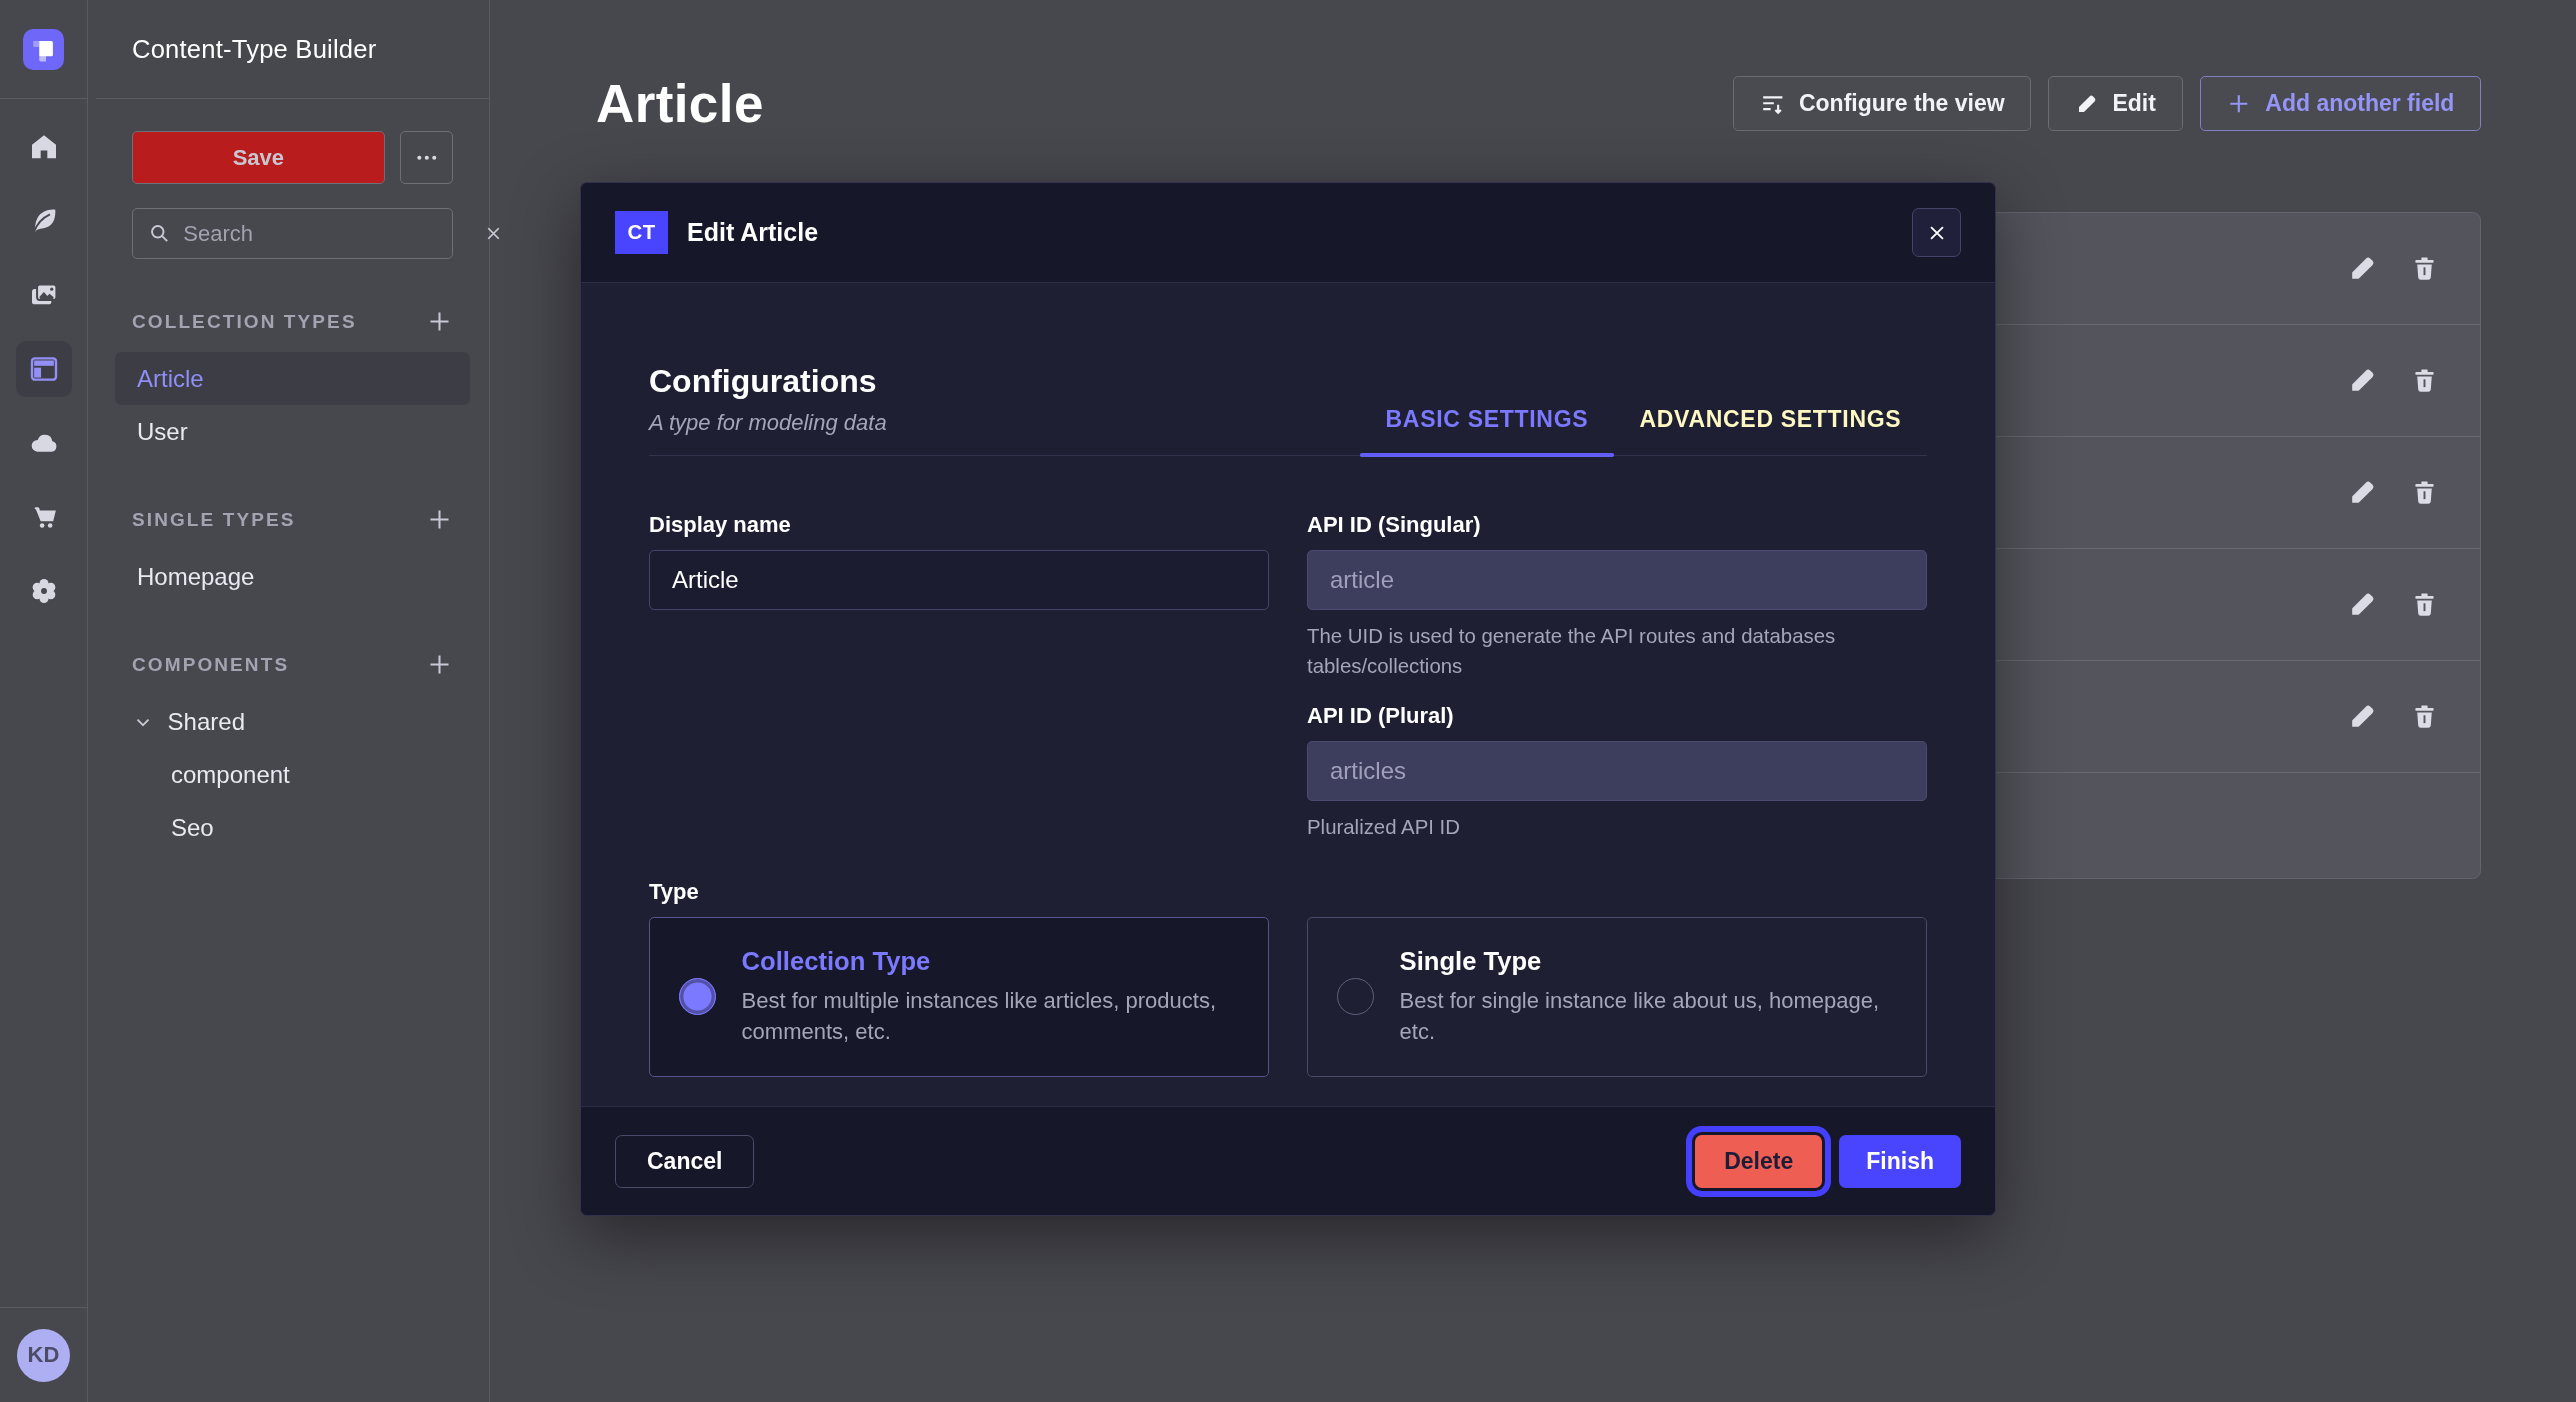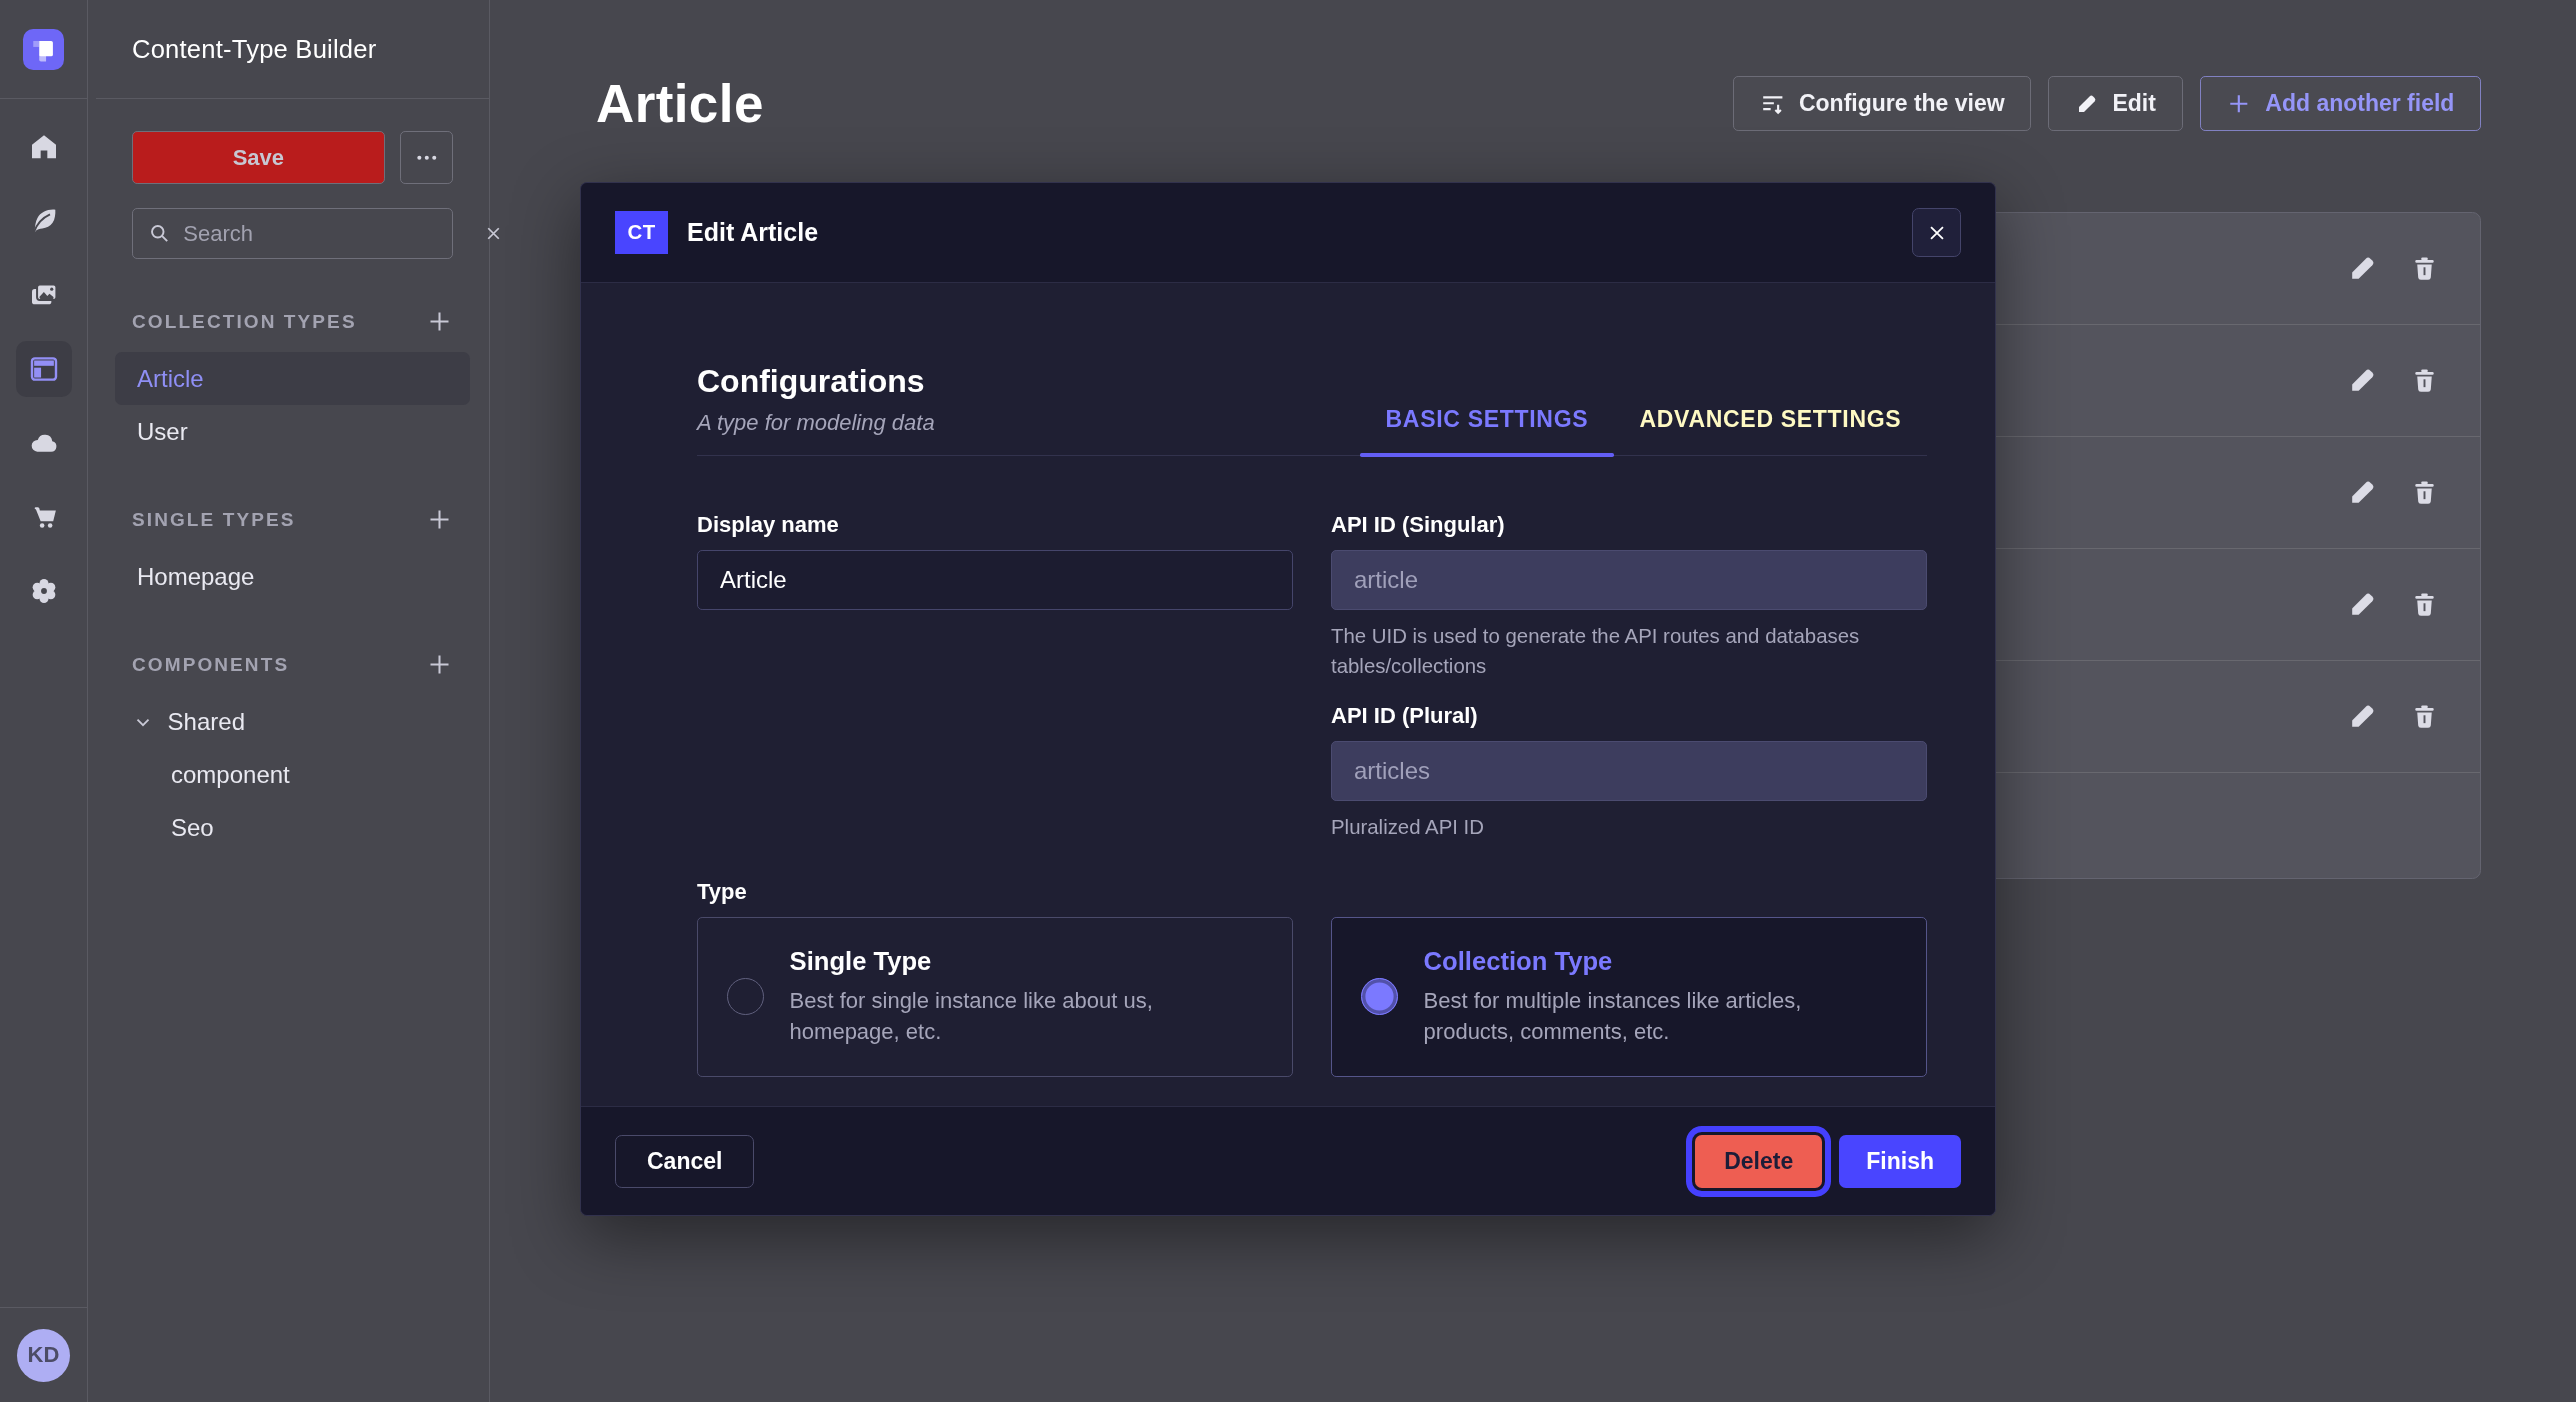--- a/index.html
+++ b/index.html
@@ -75,21 +75,21 @@
   
   .modal {
     position:absolute; left:580px; top:182px; width:1416px; height:1034px;
     background:#1f1f33; border:0.9px solid #32324d; border-radius:6.8px;
     box-shadow:0 20.4px 68px rgba(0,0,0,.45); display:flex; flex-direction:column; z-index:10;
   }
   .modal-header { height:100px; background:#17172a; border-bottom:0.9px solid #2c2c45; border-radius:6.8px 6.8px 0 0; display:flex; align-items:center; gap:19px; padding:0 34px; }
   .ct-badge { width:53px; height:43px; border-radius:0; background:#4945ff; color:#fff; font-size:20.4px; font-weight:bold; display:flex; align-items:center; justify-content:center; letter-spacing:0.4px; }
   .modal-title { font-size:25px; font-weight:bold; }
   .close-btn { margin-left:auto; width:49px; height:49px; border-radius:6.8px; border:0.9px solid #44446a; background:#20203a; color:#fff; display:flex; align-items:center; justify-content:center; }
-  .modal-body { flex:1; padding:80px 68px 0;margin-left:48px; }
+  .modal-body { flex:1; padding:80px 68px 0; }
   .config-row { display:flex; align-items:flex-end; justify-content:space-between; border-bottom:0.9px solid #32324d; }
   .config-title { font-size:32px; font-weight:bold; margin-bottom:10.2px; }
   .config-subtitle { font-size:22px; color:#a5a5ba; padding-bottom:19px;font-style:italic; }
   .tabs { display:flex; }
   .tab { position:relative; padding:0 25.6px 22px; font-size:23px; font-weight:bold; letter-spacing:0.7px; color:#fef9c3; background:none; border:none; font-family:inherit; }
   .tab.active { color:#7b79ff; }
   .tab.active::after { content:""; position:absolute; left:0; right:0; bottom:-1.7px; height:4.3px; background:#635ef5; border-radius:1.7px; }
   .form-grid { margin-top:56px; display:grid; grid-template-columns:1fr 1fr; column-gap:38px; row-gap:22px; }
   .field-label { font-size:22px; font-weight:bold; margin-bottom:12px; }
   .text-input { width:100%; height:60px; border-radius:5.1px; border:0.9px solid #45456b; background:#1c1c30; color:#fff; font-size:24px; padding:0 22px; font-family:inherit; outline:none; }
@@ -457,34 +457,34 @@
       <div class="cell-plural">
         <div class="field-label">API ID (Plural)</div>
         <input class="text-input disabled" readonly="" placeholder="articles" style="">
         <div class="helper">Pluralized API ID</div>
       </div>
     </div>
 
     <div class="type-block">
       <div class="field-label">Type</div>
       <div class="type-cards">
+        <div class="type-card selected">
+          <div class="radio on"></div>
+          <div>
+            <div class="card-title">Collection Type</div>
+            <div class="card-desc">Best for multiple instances like articles, products, comments, etc.</div>
+          </div>
+        </div>
         <div class="type-card">
           <div class="radio off"></div>
           <div>
             <div class="card-title">Single Type</div>
             <div class="card-desc">Best for single instance like about us, homepage, etc.</div>
           </div>
         </div>
-        <div class="type-card selected">
-          <div class="radio on"></div>
-          <div>
-            <div class="card-title">Collection Type</div>
-            <div class="card-desc">Best for multiple instances like articles, products, comments, etc.</div>
-          </div>
-        </div>
       </div>
     </div>
   </div>
 
   <div class="modal-footer">
     <button class="btn cancel-btn">Cancel</button>
     <div class="footer-right">
       <button class="btn delete-btn">Delete</button>
       <button class="btn finish-btn">Finish</button>
     </div>

